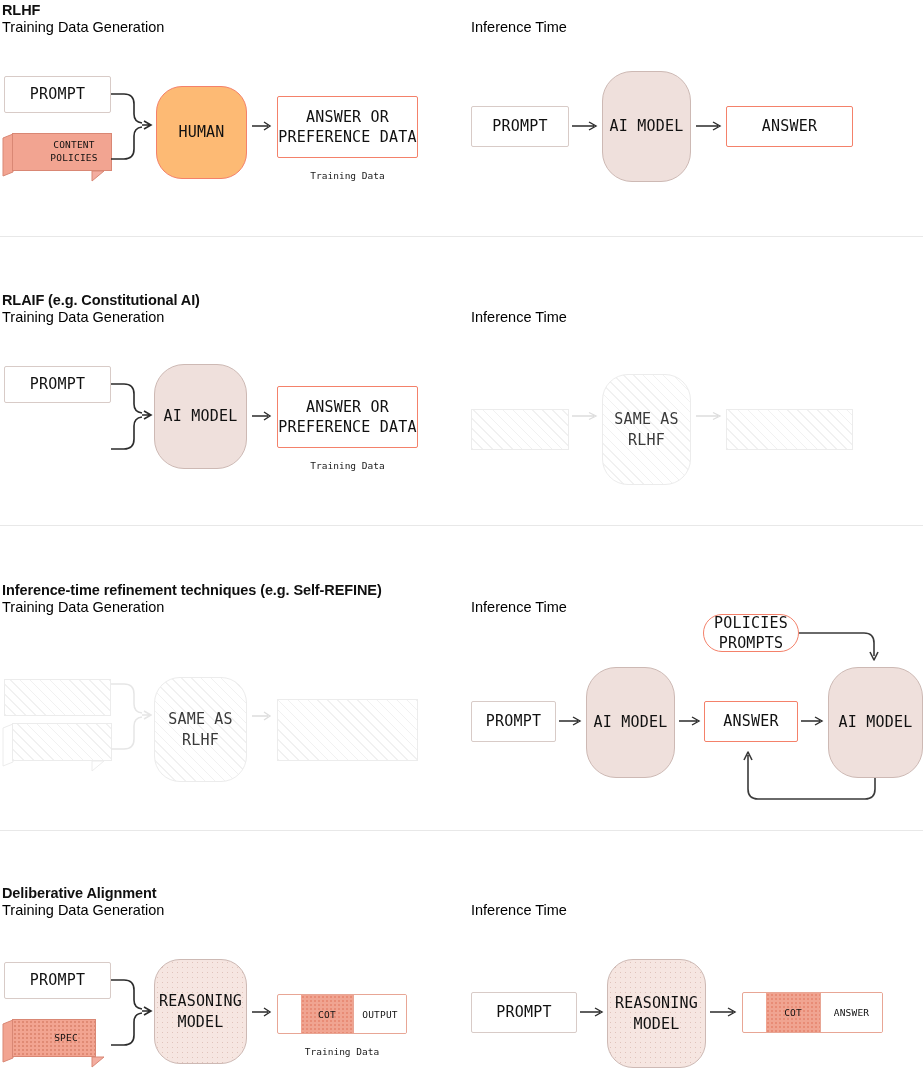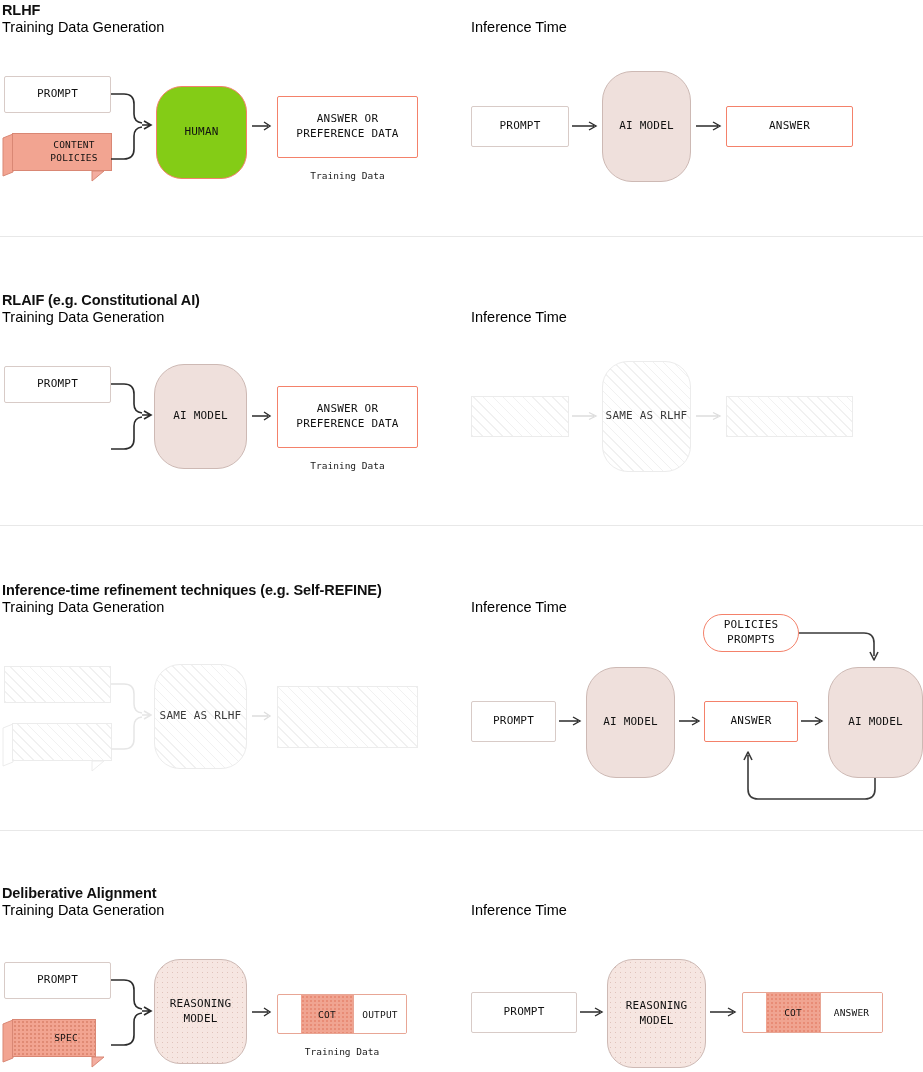--- a/index.html
+++ b/index.html
@@ -24,21 +24,21 @@
     color:#000000;white-space:nowrap;
   }
 
   
   .node{
     position:absolute;
     box-sizing:border-box;
     display:flex;align-items:center;justify-content:center;
     text-align:center;
     font-family:"DejaVu Sans Mono","Liberation Mono",monospace;
-    font-size:11px;
+    font-size:15px;
     line-height:1.35;
     letter-spacing:0.2px;
     color:#111;
     white-space:pre-line;
   }
 
   .box-plain{
     background:#ffffff;
     border:1.2px solid #d8cbc7;
     border-radius:2px;
@@ -54,37 +54,38 @@
     border-radius:30px;
   }
   .model-dot{
     background:#f6e6e1;
     border:1.3px solid #cdb9b4;
     border-radius:26px;
     background-image:radial-gradient(#e0c3bb 0.8px, transparent 0.9px);
     background-size:5px 5px;
   }
   .human{
-    background:#84cc16;
+    background:#fdba74;
     border:1.4px solid #f4816a;
     border-radius:26px;
   }
   .pill{
     background:#ffffff;
     border:1.4px solid #f4816a;
     border-radius:999px;
   }
 
   
   .ghost{
     border:1px solid #ececec;
     background-color:#ffffff;
     background-image:repeating-linear-gradient(45deg,
         #f1f1f1 0px, #f1f1f1 1px, #ffffff 1px, #ffffff 7px);
     color:#3a3a3a;
+    margin-top:13px;
   }
   .ghost.rnd{border-radius:26px;}
 
   .caption{
     position:absolute;
     font-family:"DejaVu Sans Mono","Liberation Mono",monospace;
     font-size:9.5px;color:#1a1a1a;text-align:center;
     white-space:nowrap;
   }
 

